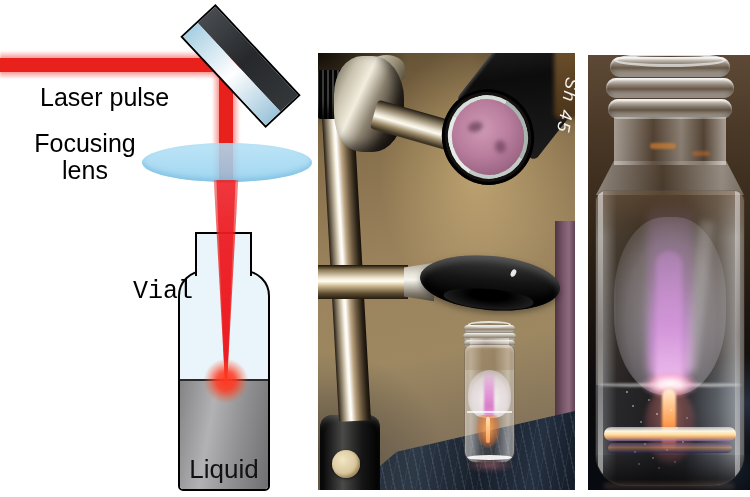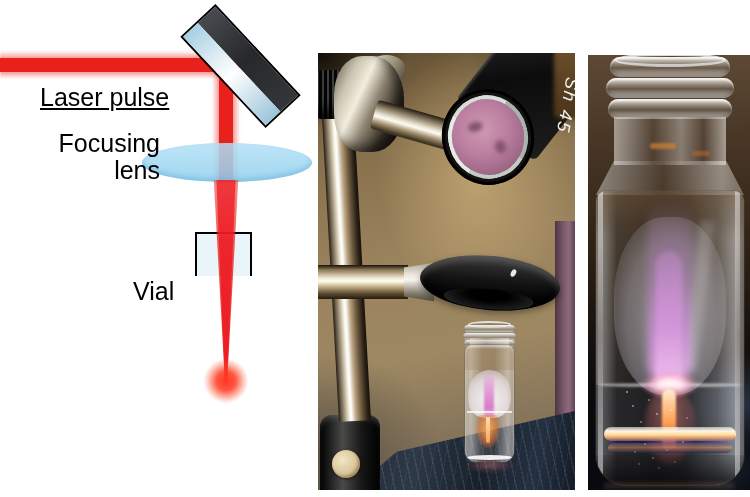--- a/index.html
+++ b/index.html
@@ -41,23 +41,23 @@
   .cone-outer{left:208px;top:180px;width:36px;height:202px;z-index:7;filter:blur(1.2px);
     clip-path:polygon(16% 0%,84% 0%,53% 100%,47% 100%);
     background:linear-gradient(180deg,rgba(232,33,28,.5),rgba(232,33,28,.75) 30%,rgba(231,30,25,.9));}
   .cone-core{left:216px;top:180px;width:20px;height:198px;z-index:7;filter:blur(.7px);
     clip-path:polygon(2% 0%,98% 0%,56% 100%,44% 100%);
     background:linear-gradient(180deg,rgba(237,28,36,.75),rgba(237,28,36,.97));}
   .focus-dot{left:204px;top:359px;width:44px;height:44px;z-index:8;
     background:radial-gradient(circle,#ff3820 0%,rgba(255,56,32,.85) 30%,rgba(248,80,40,.35) 55%,rgba(248,80,40,0) 72%);}
 
   .lbl-mirror{left:88px;top:0px;z-index:9;}
-  .lbl-laser{left:40px;top:84px;z-index:9;text-decoration:underline;}
-  .lbl-focusing{left:26px;top:130px;width:134px;text-align:right;z-index:9;}
-  .lbl-vial{left:133px;top:278px;z-index:9;}
+  .lbl-laser{left:40px;top:84px;z-index:9;}
+  .lbl-focusing{left:18px;top:130px;width:134px;text-align:center;z-index:9;}
+  .lbl-vial{left:133px;top:278px;z-index:9;font-family:Liberation Mono, monospace;}
 
   
   .photo-setup{left:318px;top:53px;width:257px;height:437px;overflow:hidden;
     background:
       radial-gradient(140px 190px at 62% 28%,rgba(233,203,140,.5),transparent 70%),
       radial-gradient(120px 100px at 0% 0%,rgba(8,5,2,.9),transparent 75%),
       radial-gradient(150px 120px at 100% 0%,rgba(30,20,10,.55),transparent 70%),
       radial-gradient(160px 140px at 2% 92%,rgba(60,58,52,.6),transparent 75%),
       linear-gradient(168deg,#5e4c30 0%,#87704c 22%,var(--wall-tan) 45%,#9d8862 66%,#84735a 85%,#6c5f4e 100%);}
   .photo-setup .abs{position:absolute;}
@@ -222,20 +222,25 @@
     <div class="abs beam-v-glow"></div>
     <div class="abs beam-v-core"></div>
 
     <div class="abs mirror">
       <div class="mirror-back"></div>
       <div class="mirror-glass"></div>
     </div>
 
     <div class="abs lens"></div>
 
+    <div class="abs vial-body">
+      <div class="vial-liquid">
+        <div class="liquid-label">Liquid</div>
+      </div>
+    </div>
     <div class="abs vial-neck"></div>
 
     <div class="abs cone-outer"></div>
     <div class="abs cone-core"></div>
     <div class="abs focus-dot"></div>
 
     <div class="abs label lbl-laser">Laser pulse</div>
     <div class="abs label lbl-focusing">
       <span>Focusing</span><br>
       <span>lens</span>

